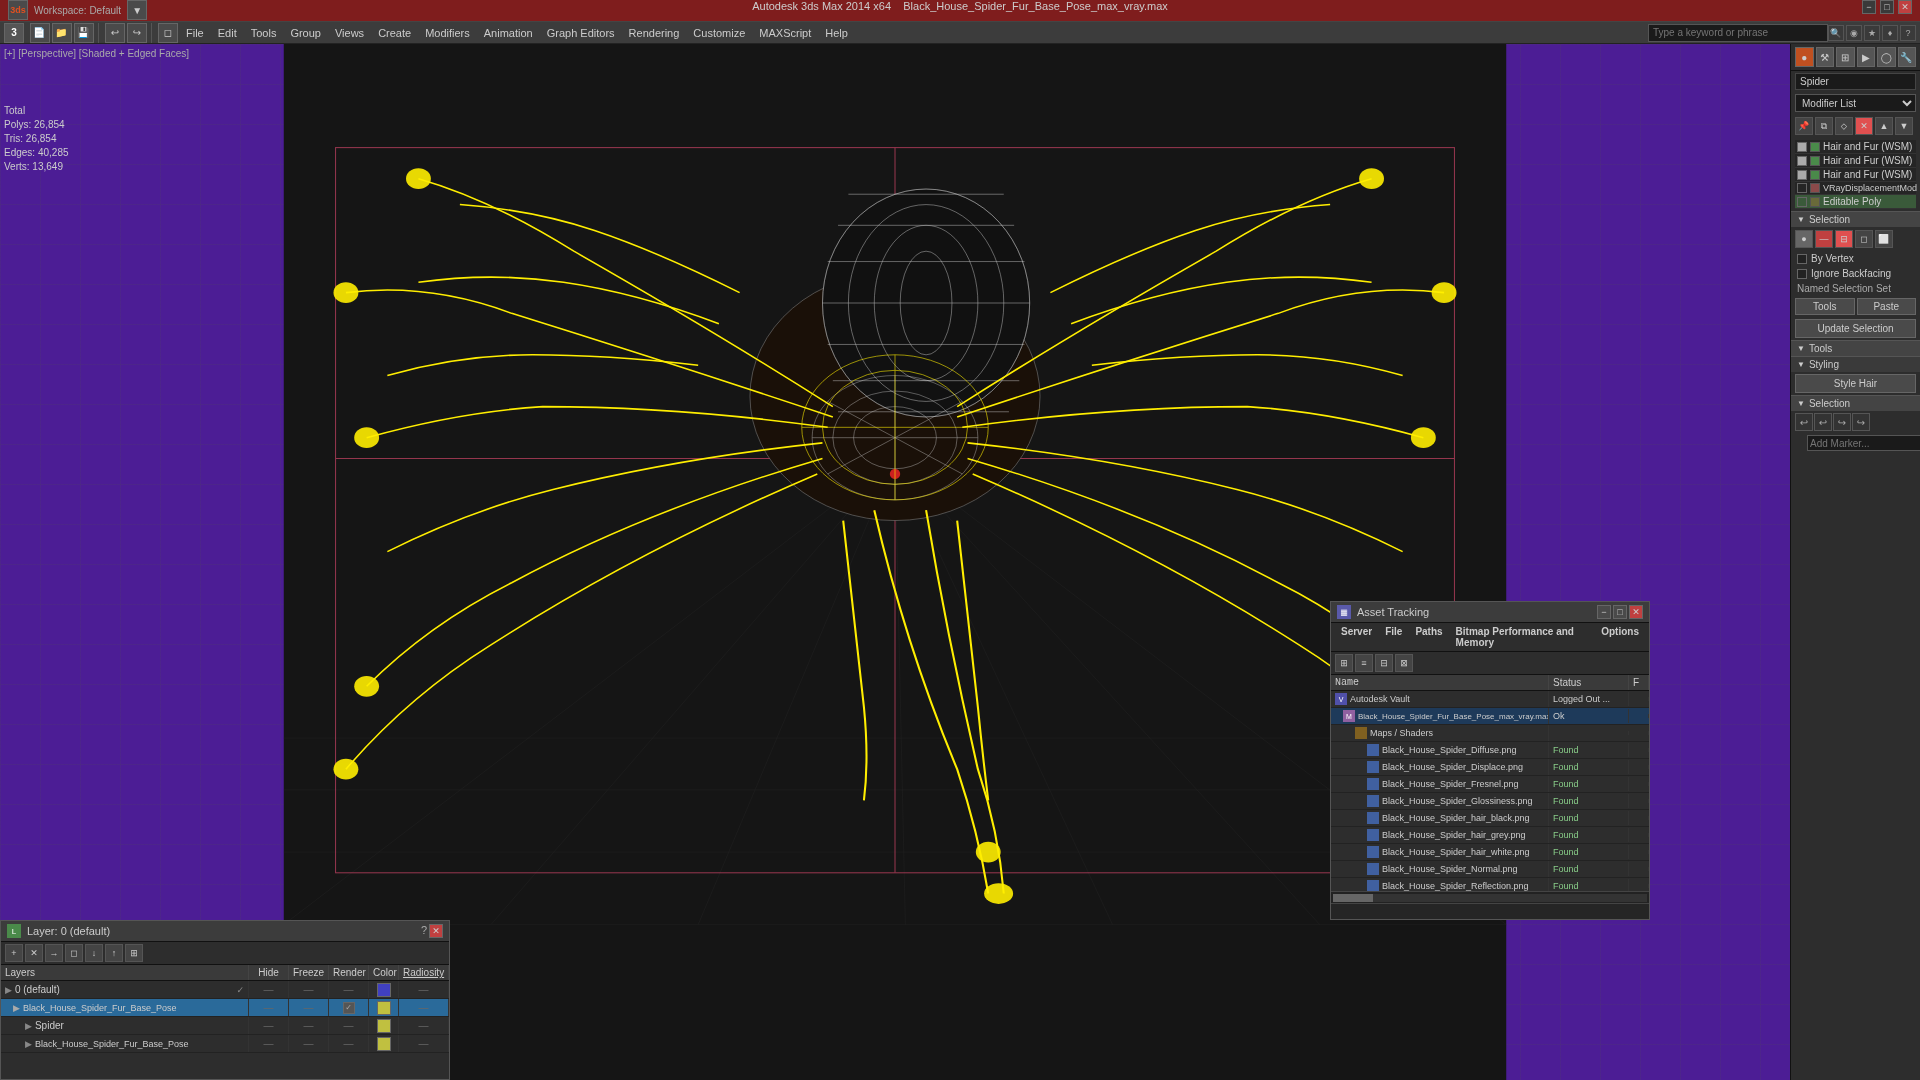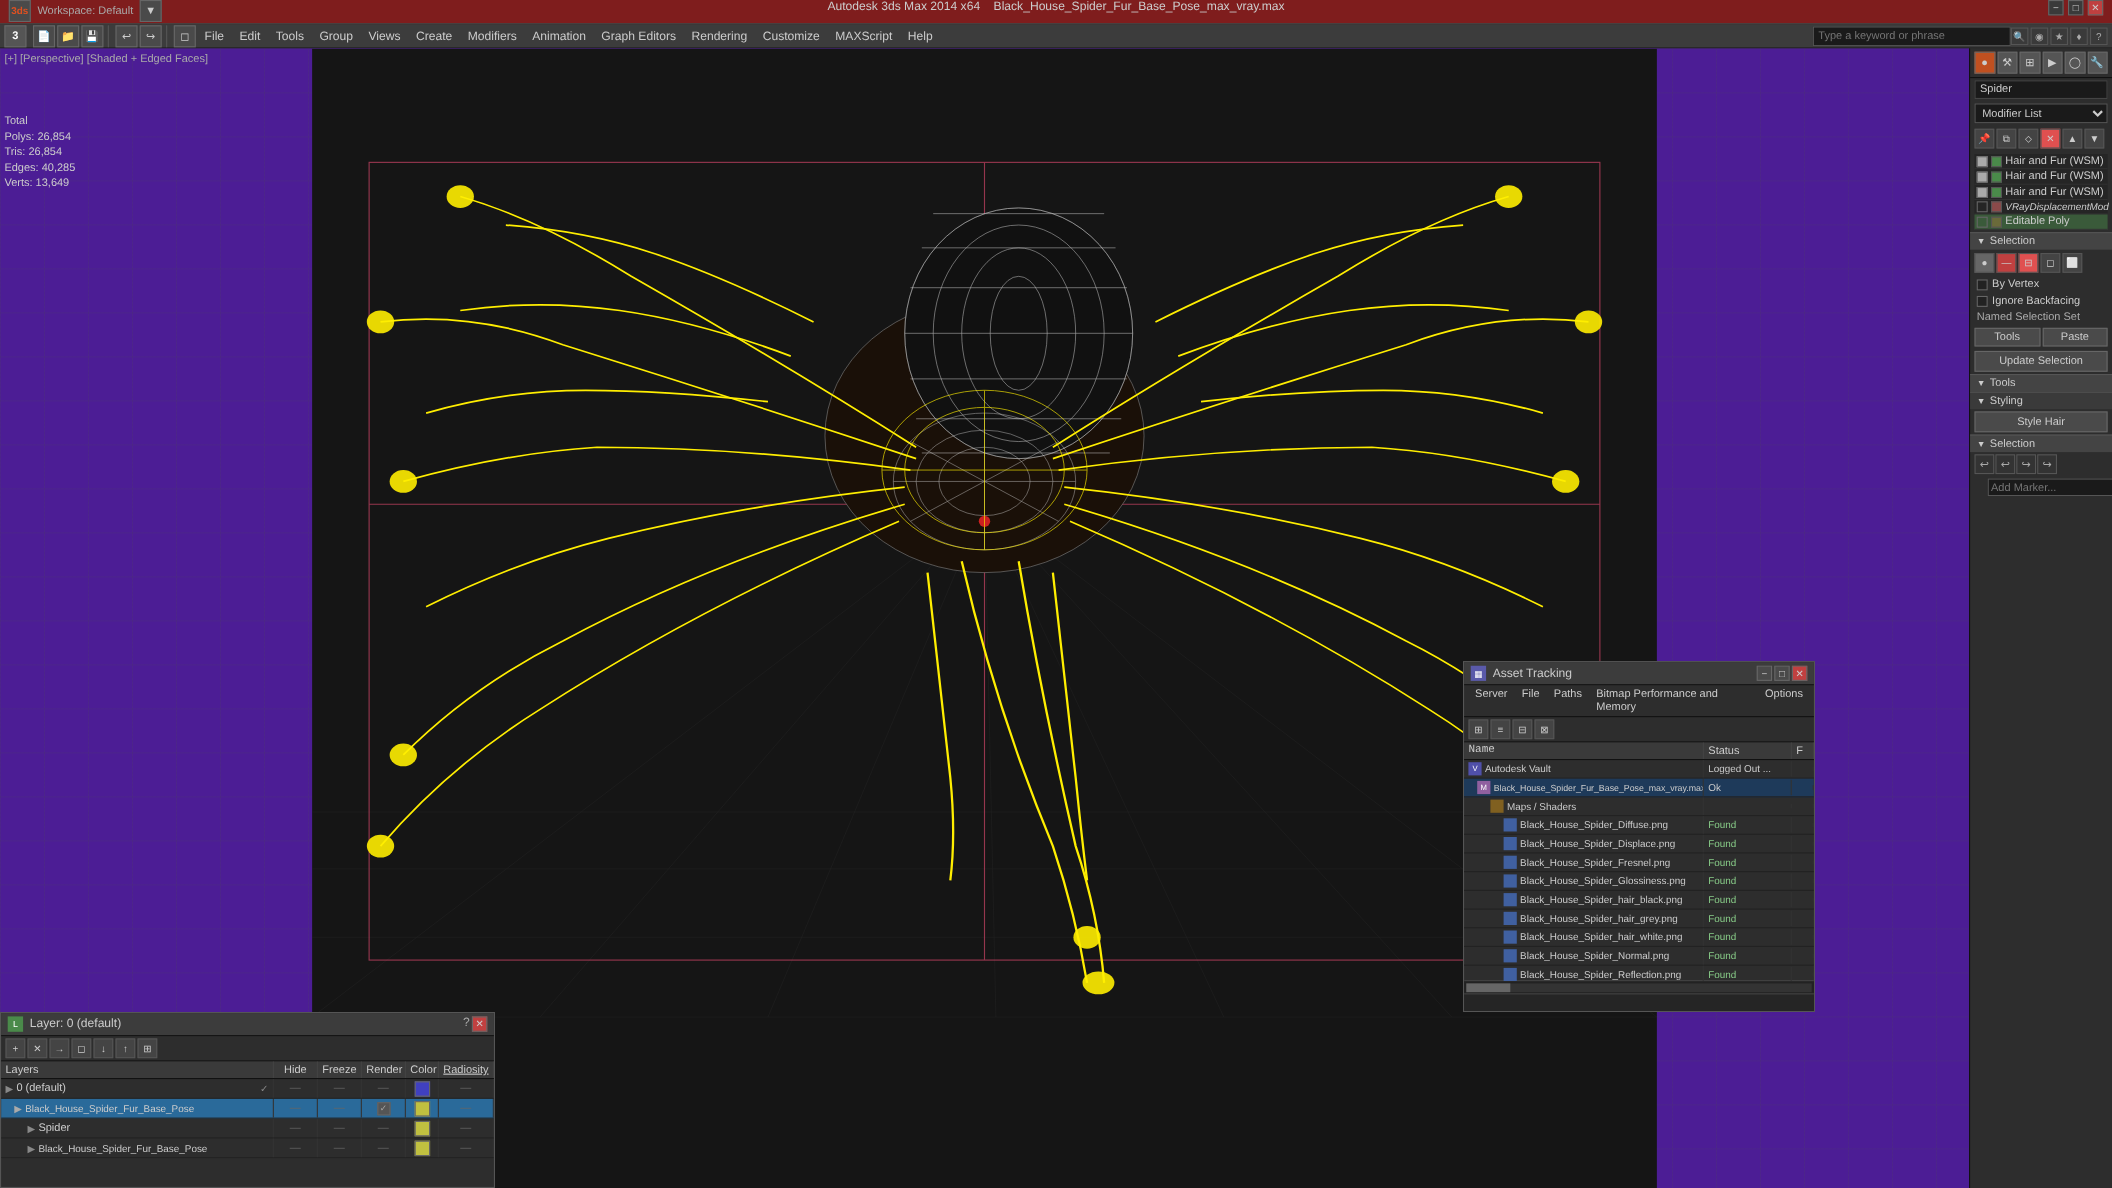--- a/index.html
+++ b/index.html
@@ -71,21 +71,21 @@
     .marker-input { background: #1a1a1a; border: 1px solid #555; color: #ccc; height: 16px; flex: 1; font-size: 10px; padding: 0 2px; }
 
     
     #asset-tracking { position: absolute; bottom: 160px; right: 140px; width: 320px; background: #2d2d2d; border: 1px solid #555; z-index: 100; }
     .at-titlebar { background: #3c3c3c; padding: 3px 6px; display: flex; align-items: center; justify-content: space-between; border-bottom: 1px solid #111; }
     .at-title { color: #ccc; font-size: 11px; display: flex; align-items: center; gap: 6px; }
     .at-icon { width: 14px; height: 14px; background: #5a5aaa; display: flex; align-items: center; justify-content: center; font-size: 8px; color: #fff; }
     .at-win-controls { display: flex; gap: 2px; }
     .at-win-btn { width: 14px; height: 14px; background: #4a4a4a; border: 1px solid #666; cursor: pointer; display: flex; align-items: center; justify-content: center; font-size: 9px; color: #ccc; }
     .at-menubar { display: flex; gap: 1px; padding: 2px 4px; border-bottom: 1px solid #111; }
-    .at-menu-item { color: #ccc; padding: 1px 6px; cursor: pointer; font-size: 10px; }
+    .at-menu-item { color: #ccc; padding: 1px 6px; cursor: pointer; font-size: 10px; font-weight: bold; }
     .at-toolbar { display: flex; gap: 2px; padding: 2px 4px; border-bottom: 1px solid #111; }
     .at-tool-btn { width: 18px; height: 18px; background: #444; border: 1px solid #555; cursor: pointer; display: flex; align-items: center; justify-content: center; font-size: 9px; color: #ccc; }
     .at-table-header { display: flex; background: #3a3a3a; border-bottom: 1px solid #111; }
     .at-th { padding: 2px 4px; font-size: 10px; color: #ccc; border-right: 1px solid #444; }
     .at-th.name-col { flex: 1; font-family: Liberation Mono, monospace; }
     .at-th.status-col { width: 80px; }
     .at-th.flag-col { width: 20px; }
     .at-body { overflow-y: auto; max-height: 200px; }
     .at-row { display: flex; align-items: center; border-bottom: 1px solid #222; }
     .at-cell { padding: 2px 4px; font-size: 9px; color: #ccc; border-right: 1px solid #333; }
@@ -650,21 +650,21 @@
         <span>Hair and Fur (WSM)</span>
       </div>
       <div class="modifier-item">
         <div class="mod-checkbox mod-checked"></div>
         <div class="mod-icon" style="background:#4a8a4a;"></div>
         <span>Hair and Fur (WSM)</span>
       </div>
       <div class="modifier-item">
         <div class="mod-checkbox"></div>
         <div class="mod-icon" style="background:#8a4a4a;"></div>
-        <span style="font-size:9px;font-style:italic;">VRayDisplacementMod</span>
+        <span style="font-size:9px;">VRayDisplacementMod</span>
       </div>
       <div class="modifier-item active">
         <div class="mod-checkbox"></div>
         <div class="mod-icon" style="background:#6a6a3a;"></div>
         <span>Editable Poly</span>
       </div>
     </div>
 
     <div class="panel-section-header">
       <span class="arrow">▼</span>

